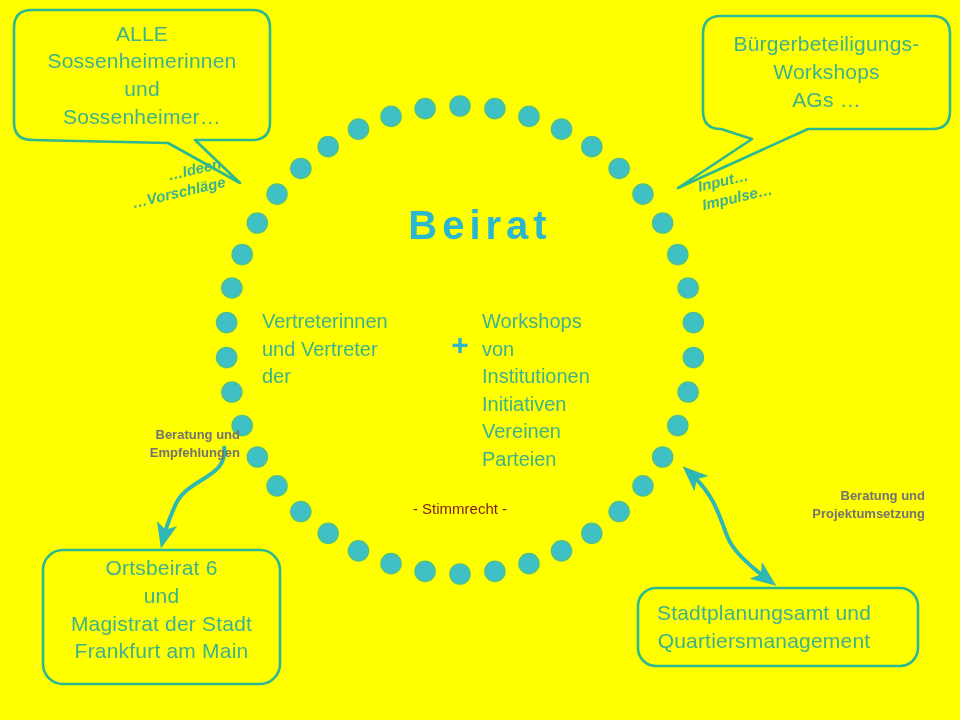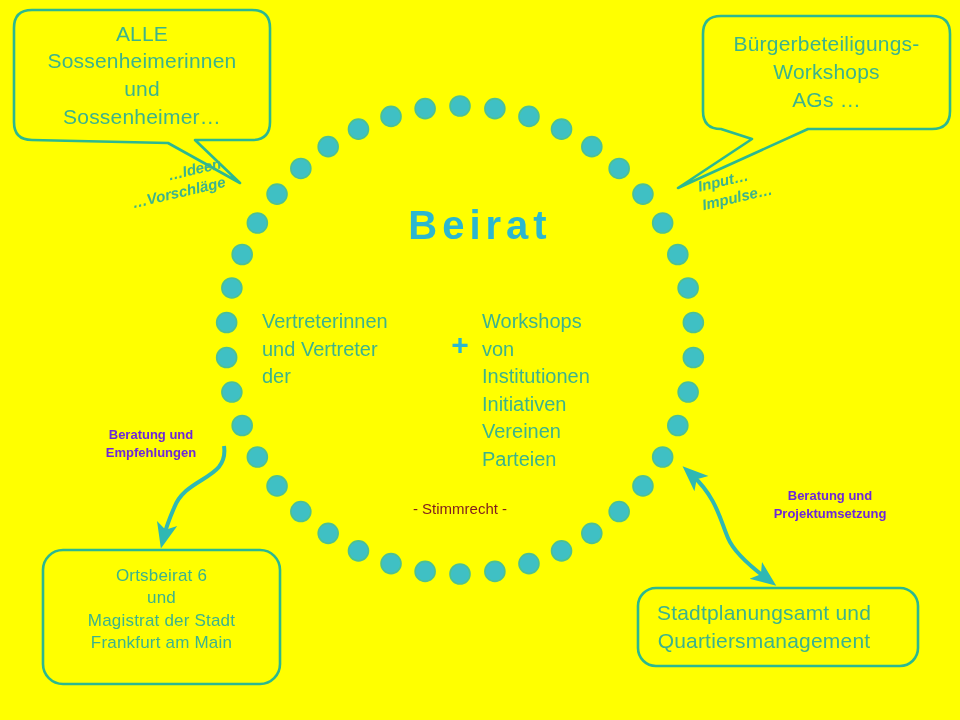--- a/index.html
+++ b/index.html
@@ -41,21 +41,21 @@
   #bubble-alle {
     left: 14px; top: 10px; width: 256px; height: 130px;
     font-size: 21px;
   }
   #bubble-workshops {
     left: 703px; top: 16px; width: 247px; height: 112px;
     font-size: 21px;
   }
   #box-ortsbeirat {
     left: 43px; top: 550px; width: 237px; height: 119px;
-    font-size: 17px;
+    font-size: 21px;
     align-items: center;
   }
   #box-stadtplanung {
     left: 638px; top: 588px; width: 252px; height: 78px;
     font-size: 21px;
   }
 
   
   #beirat-title {
     position: absolute;
@@ -112,25 +112,25 @@
   #annot-ideen span { display: block; }
   #annot-input {
     left: 696px; top: 178px;
     transform: rotate(-13deg);
     transform-origin: left top;
   }
   #annot-input span { display: block; }
 
   .annot-plain {
     position: absolute;
-    color: #6d28d9;
+    color: #737373;
     font-size: 13px;
     font-weight: bold;
     line-height: 1.35;
-    text-align: center;
+    text-align: right;
     white-space: nowrap;
   }
   #annot-beratung-empfehlungen { left: 62px; top: 426px; width: 178px; }
   #annot-beratung-projekt      { left: 735px; top: 487px; width: 190px; }
   .annot-plain span { display: block; }
 </style>
 </head>
 <body>
 
 <div id="canvas">

